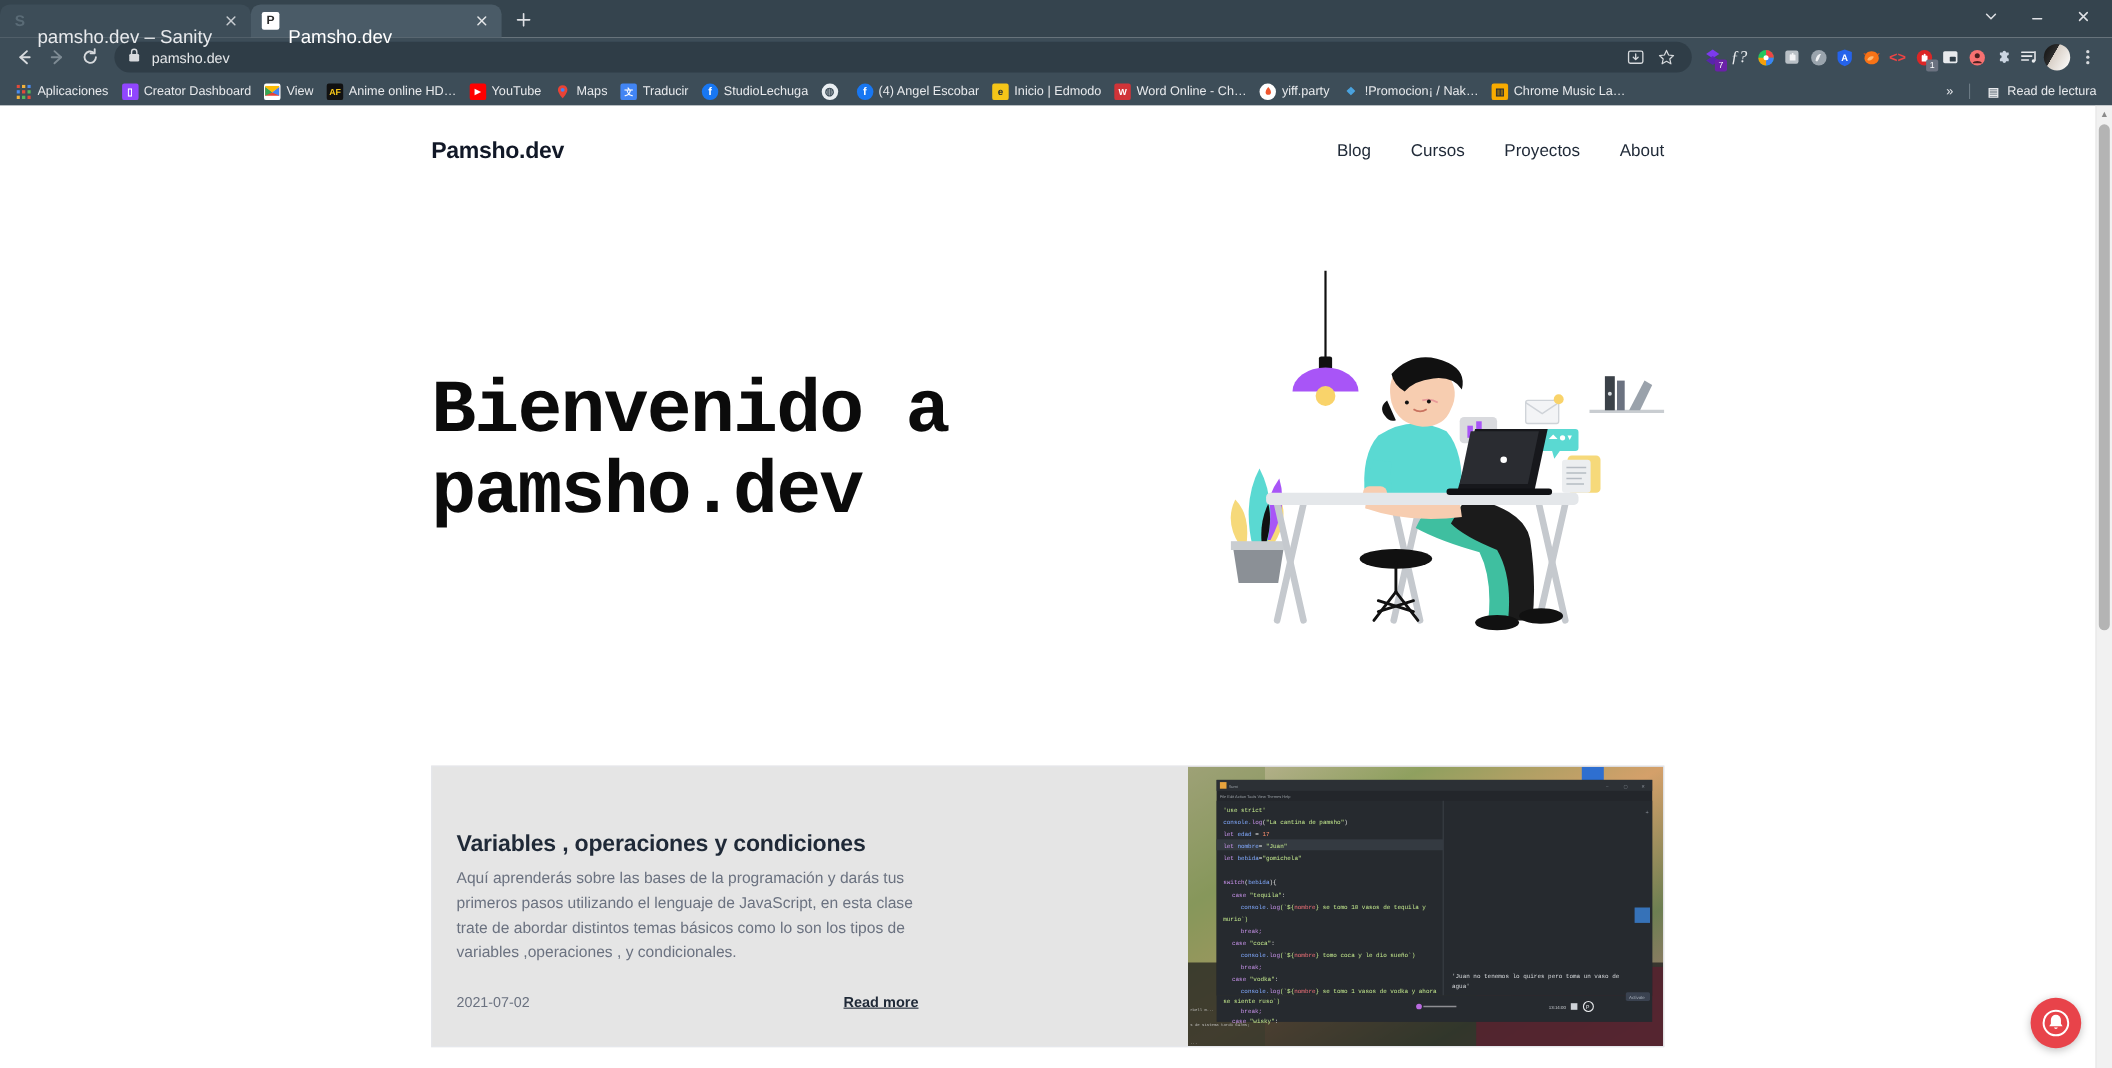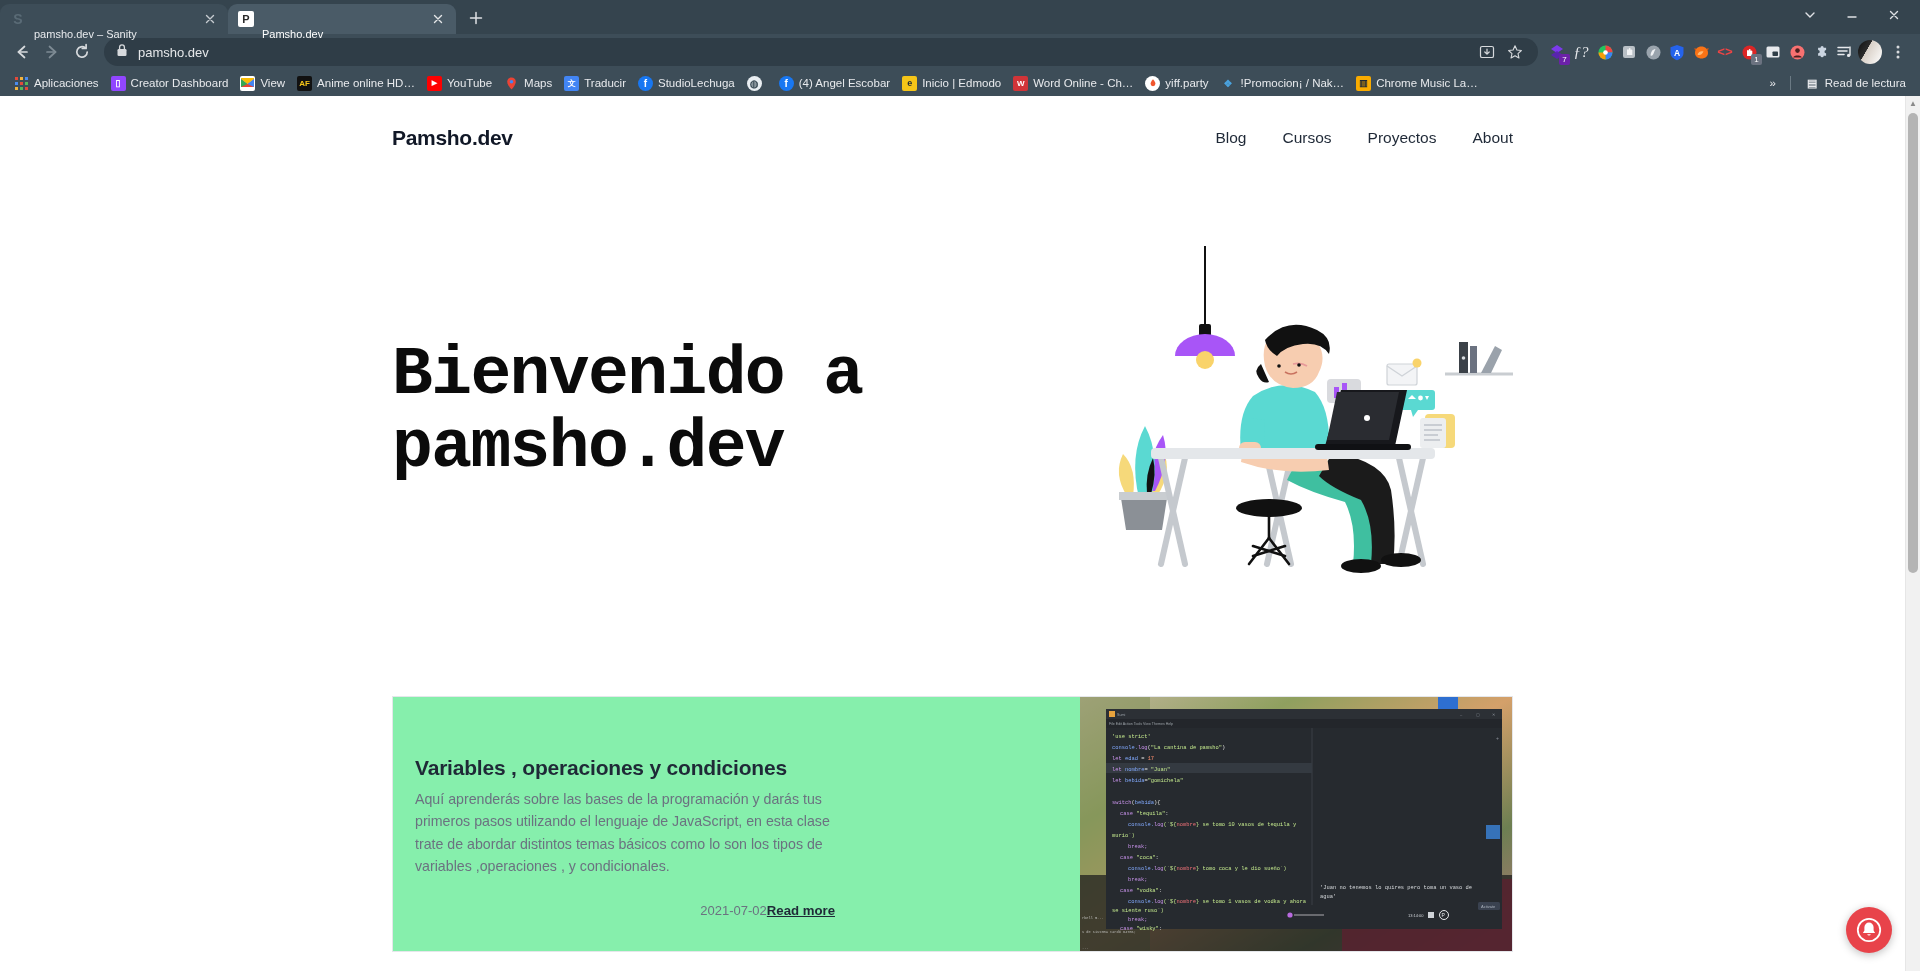--- a/index.html
+++ b/index.html
@@ -25,21 +25,21 @@
   .tab.inactive { background: #3d4d58; color: #e8eaed; }
   .tab.active { background: #4a5b67; color: #ffffff; }
   .tab-favicon {
     width: 16px; height: 16px; flex: none; border-radius: 2px;
     display: flex; align-items: center; justify-content: center;
     font-size: 10px; font-weight: bold;
   }
   .fav-sanity { color: #5a6b76; font-size: 14px; font-weight: bold; background: transparent; }
   .fav-pamsho { background: #ffffff; color: #2b2b2b; font-size: 11px; }
   .tab-title {
-    flex: 1; font-size: 11px; white-space: nowrap; overflow: hidden;
+    flex: 1; font-size: 17px; white-space: nowrap; overflow: hidden;
     text-overflow: ellipsis;
     margin-top: 29px;
   }
   .tab-close { width: 16px; height: 16px; flex: none; opacity: .85; }
   .tab-close svg { display: block; }
   .newtab {
     width: 28px; height: 28px; margin-left: 6px; margin-bottom: 2px;
     display: flex; align-items: center; justify-content: center; color: #dfe1e5;
   }
   .winctl {
@@ -150,37 +150,37 @@
     letter-spacing: -1.6px;
     font-family: Liberation Mono, monospace;
   }
   .hero p {
     margin-top: 54px; font-size: 16px; color: #374151;
   }
   .hero-art { width: 420px; height: 330px; flex: none; }
 
   .cards { margin-top: 120px; }
   .card {
-    border: 1px solid #e5e7eb; background: #86efac; display: flex;
+    border: 1px solid #e5e7eb; background: #e5e5e5; display: flex;
     height: 256px; overflow: hidden;
   }
   .card-body {
     flex: 1; padding: 56px 56px 30px 22px; display: flex; flex-direction: column;
     justify-content: center; min-width: 0;
   }
   .card h2 {
     font-size: 21px; font-weight: bold; color: #1f2937; letter-spacing: -0.2px;
   }
   .card .excerpt {
     margin-top: 8px; font-size: 14.2px; line-height: 1.58; color: #6b7280;
     max-width: 420px;
   }
   .card-meta {
     margin-top: 26px; display: flex; align-items: center;
-    justify-content: flex-end; max-width: 420px;
+    justify-content: space-between; max-width: 420px;
   }
   .card-date { font-size: 13px; color: #6b7280; }
   .read-more {
     font-size: 13.2px; font-weight: bold; color: #1f2937; text-decoration: underline;
   }
   .card-thumb {
     width: 432px; flex: none; position: relative; overflow: hidden;
     background: #7a6b5a;
   }
 

